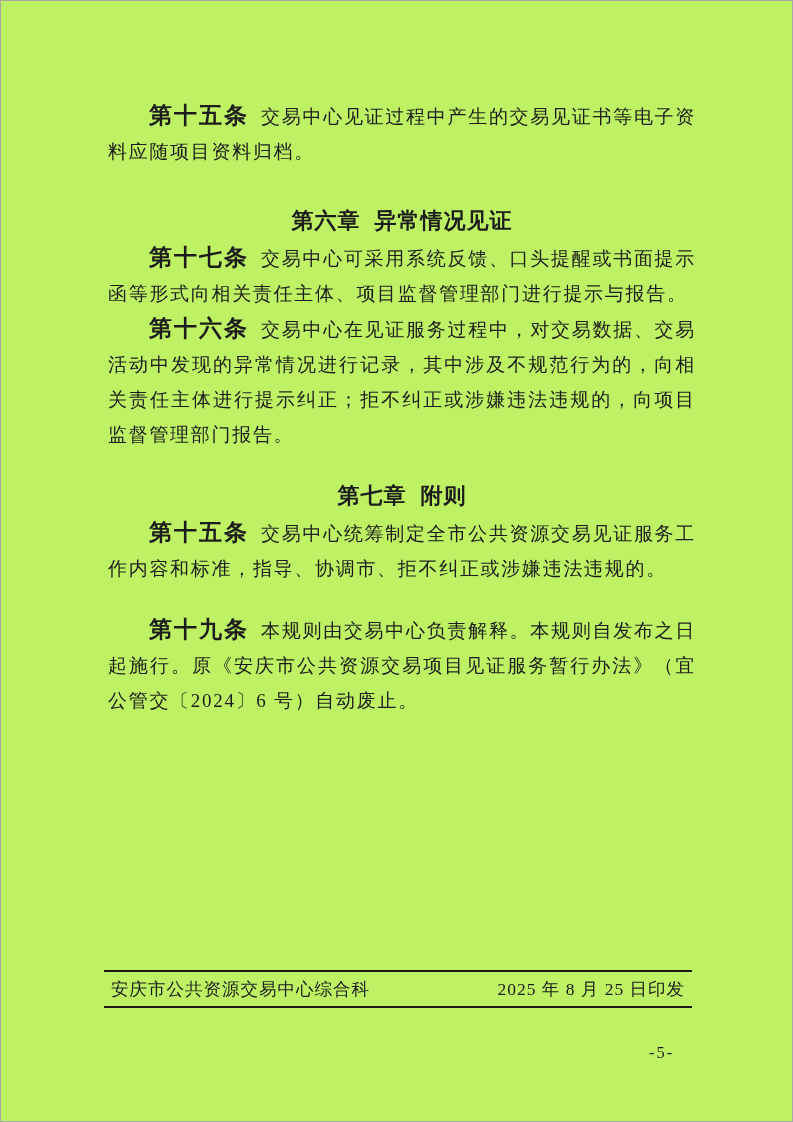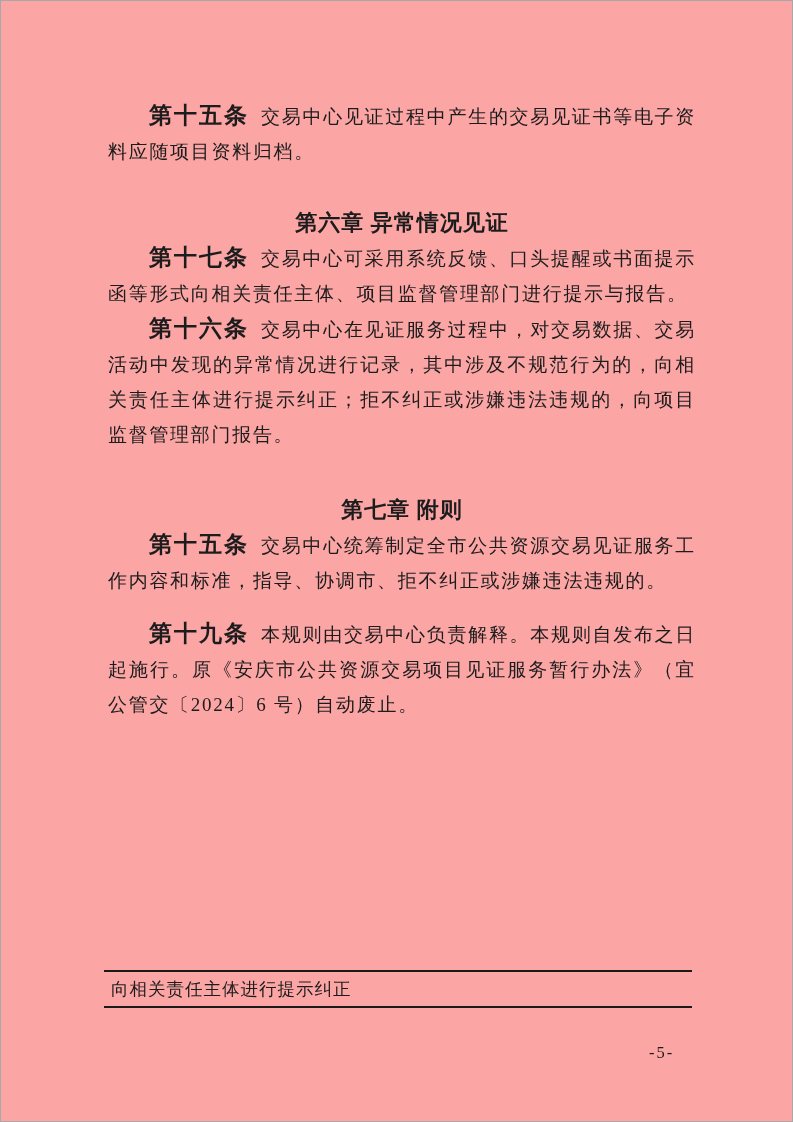--- a/index.html
+++ b/index.html
@@ -4,21 +4,21 @@
 <style>
   html, body {
     margin: 0;
     padding: 0;
     background: #ffffff;
   }
   #page {
     position: relative;
     width: 791px;
     height: 1120px;
-    background: #fca5a5;
+    background: #bef264;
     border: 1px solid #a8a8a8;
     overflow: hidden;
     font-family: "Liberation Serif", "DejaVu Serif", serif;
     color: #1c1c1c;
   }
   #doc {
     position: absolute;
     left: 107px;
     top: 97px;
     width: 588px;
@@ -32,31 +32,31 @@
     text-indent: 41px;
   }
   .para .lead {
     font-weight: bold;
     font-size: 23px;
     letter-spacing: 2px;
     margin-right: 12px;
   }
   .chapter {
     margin: 0;
-    font-family: Liberation Serif, serif;
+    font-family: Liberation Mono, monospace;
     font-weight: bold;
     font-size: 22px;
     line-height: 35px;
     letter-spacing: 1px;
     text-align: center;
   }
   
   .b1 { margin-top: 36px; }            
-  .b4 { margin-top: 40px; }            
-  .b6 { margin-top: 18px; }            
+  .b4 { margin-top: 28px; }            
+  .b6 { margin-top: 26px; }            
   .footer {
     position: absolute;
     left: 103px;
     top: 969px;
     width: 588px;
     height: 38px;
     border-top: 2px solid #1a1a1a;
     border-bottom: 2px solid #1a1a1a;
     display: flex;
     justify-content: space-between;
@@ -85,18 +85,19 @@
       <p class="para b0"><span class="lead">第十五条</span><span>交易中心见证过程中产生的交易见证书等电子资料应随项目资料归档。</span></p>
       <div class="chapter b1">第六章 异常情况见证</div>
       <p class="para b3"><span class="lead">第十七条</span><span>交易中心可采用系统反馈、口头提醒或书面提示函等形式向相关责任主体、项目监督管理部门进行提示与报告。</span></p>
       <p class="para b2"><span class="lead">第十六条</span><span>交易中心在见证服务过程中，对交易数据、交易活动中发现的异常情况进行记录，其中涉及不规范行为的，向相关责任主体进行提示纠正；拒不纠正或涉嫌违法违规的，向项目监督管理部门报告。</span></p>
       <div class="chapter b4">第七章 附则</div>
       <p class="para b5"><span class="lead">第十五条</span><span>交易中心统筹制定全市公共资源交易见证服务工作内容和标准，指导、协调市、拒不纠正或涉嫌违法违规的。</span></p>
       <p class="para b6"><span class="lead">第十九条</span><span>本规则由交易中心负责解释。本规则自发布之日起施行。原《安庆市公共资源交易项目见证服务暂行办法》（宜公管交〔2024〕6 号）自动废止。</span></p>
     </div>
 
   <div class="footer">
-    <span>向相关责任主体进行提示纠正</span>
+    <span>安庆市公共资源交易中心综合科</span>
+    <span>2025 年 8 月 25 日印发</span>
   </div>
 
   <div class="page-number">-5-</div>
 
 </div>
 
 </body></html>

